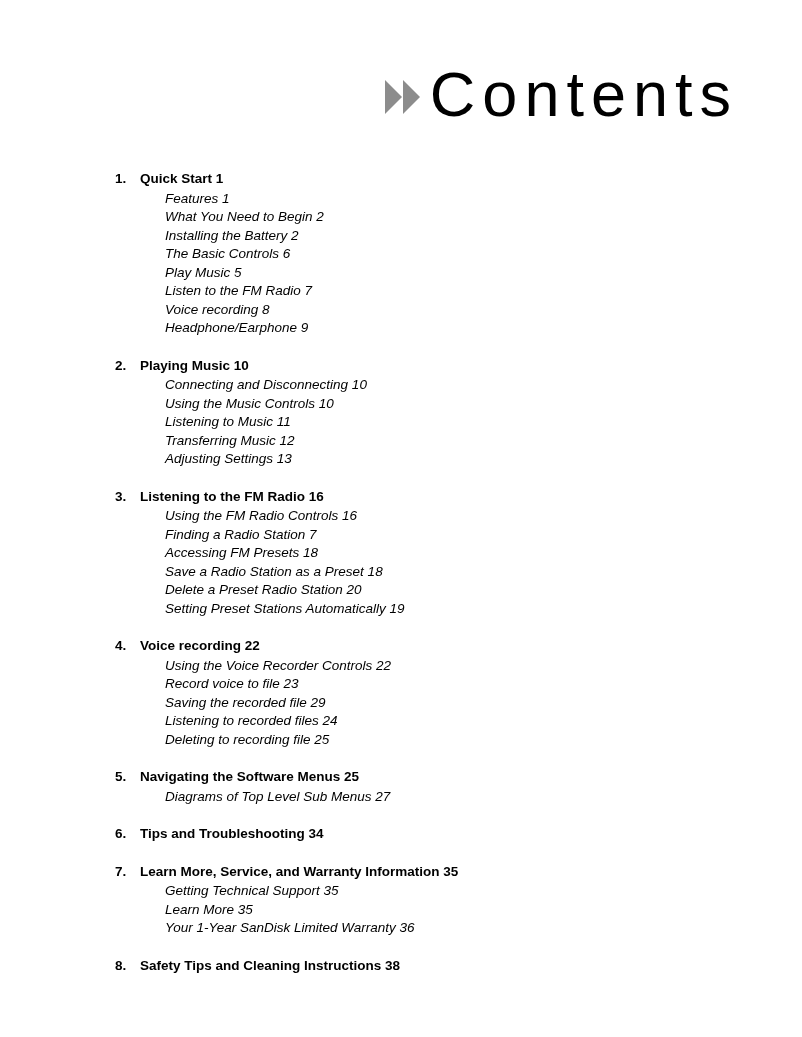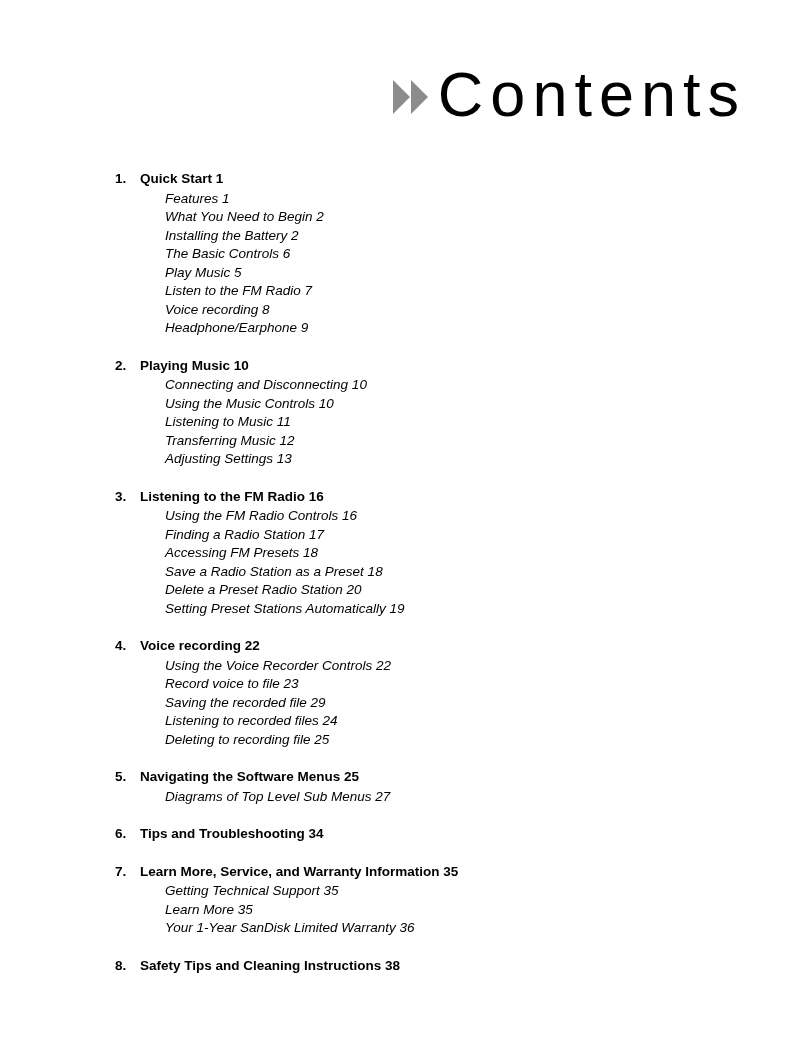--- a/index.html
+++ b/index.html
@@ -19,21 +19,21 @@
     position: relative;
     width: 802px;
     height: 1037px;
     box-sizing: border-box;
   }
 
   
   .title-row {
     position: absolute;
     top: 54px;
-    right: 56px;
+    right: 64px;
     display: flex;
     align-items: center;
     height: 80px;
   }
   .title-arrows {
     display: flex;
     align-items: center;
     margin-right: 10px;
     margin-top: 6px;
   }
@@ -137,21 +137,21 @@
           <li class="sub-item">Adjusting Settings 13</li>
         </ul>
       </div>
       <div class="section">
         <div class="section-head">
           <span class="section-num">3.</span>
           <span class="section-title">Listening to the FM Radio 16</span>
         </div>
         <ul class="sub-list">
           <li class="sub-item">Using the FM Radio Controls 16</li>
-          <li class="sub-item">Finding a Radio Station 17</li>
+          <li class="sub-item">Finding a Radio Station 7</li>
           <li class="sub-item">Accessing FM Presets 18</li>
           <li class="sub-item">Save a Radio Station as a Preset 18</li>
           <li class="sub-item">Delete a Preset Radio Station 20</li>
           <li class="sub-item">Setting Preset Stations Automatically 19</li>
         </ul>
       </div>
       <div class="section">
         <div class="section-head">
           <span class="section-num">4.</span>
           <span class="section-title">Voice recording 22</span>

